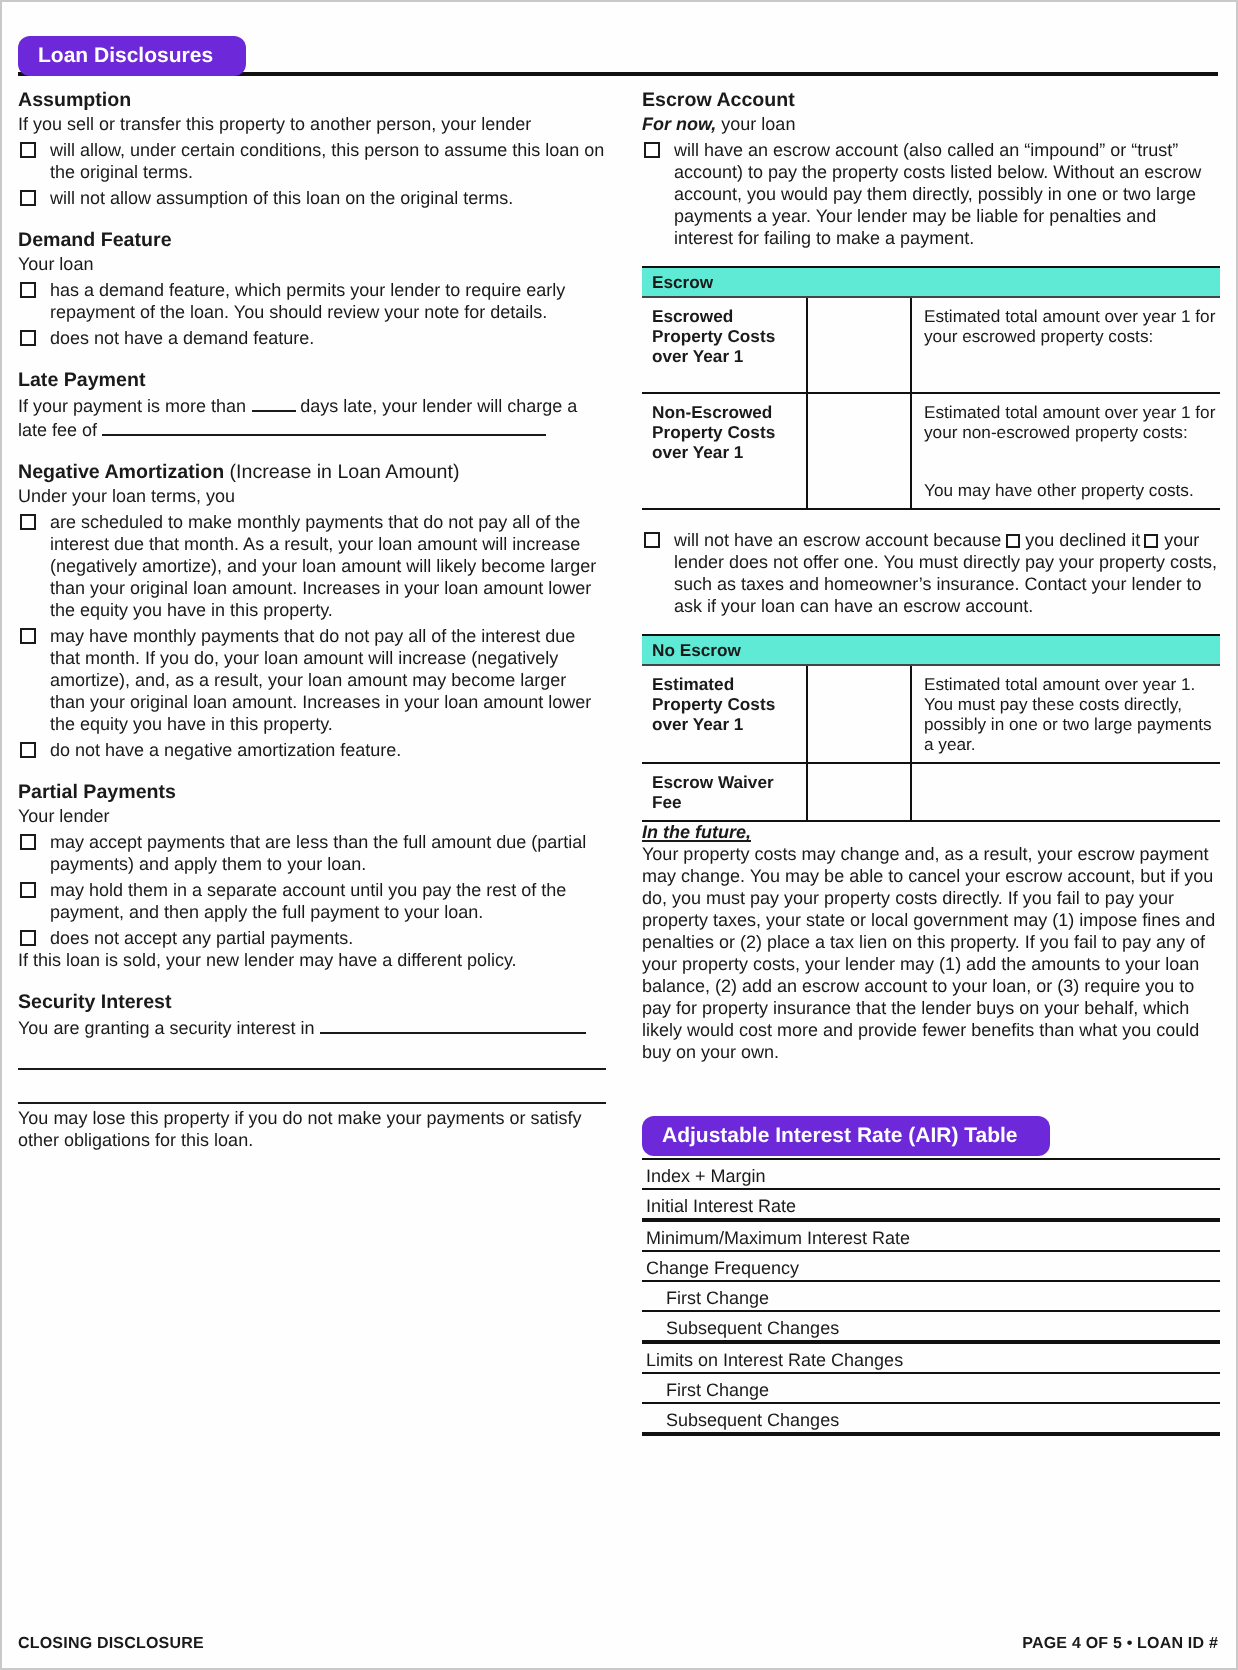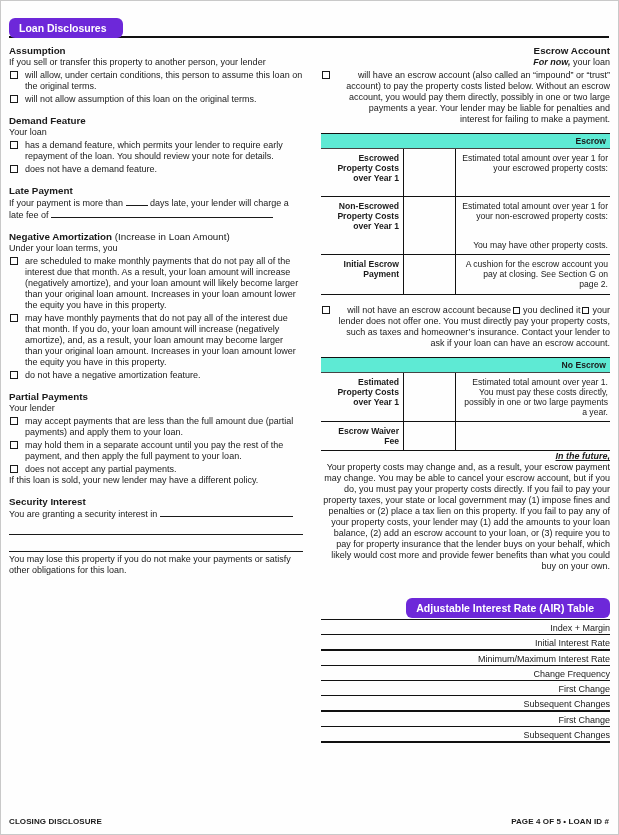--- a/index.html
+++ b/index.html
@@ -10,21 +10,21 @@
   
   .page-title { font-size:15px; font-weight:bold; letter-spacing:-0.2px; padding:2px 0 4px 0; border-bottom:3px solid #111; }
 
   
   .tab-row { border-bottom:2px solid #111; margin-top:13px; height:20px; }
   .black-tab { display:inline-block; background:#6d28d9; color:#fff; font-weight:bold; font-size:10.5px; padding:4px 16px 4px 10px; border-radius:6px; height:20px; line-height:12px; }
 
   
   .columns { display:flex; gap:18px; margin-top:7px; }
   .col-left  { width:294px; flex:none; }
-  .col-right { width:289px; flex:none;text-align:right; }
+  .col-right { width:289px; flex:none; }
 
   .section { margin-bottom:10px; }
   h3.sec-head { font-size:9.8px; font-weight:bold; line-height:12px; }
   .sec-head .normal { font-weight:normal; }
   p.body, .body { font-size:9px; line-height:11px; }
   .lead-ital { font-weight:bold; font-style:italic; }
 
   
   .cb-item { display:flex; font-size:9px; line-height:11px; margin-top:2px; }
   .cb { flex:none; width:8px; height:8px; border:1px solid #1a1a1a; margin:1px 7px 0 1px; background:#fff; }
@@ -173,27 +173,20 @@
               </div>
           </div>
           <div class="trow" style="min-height:58px;">
             <div class="c1">Non-Escrowed Property Costs over Year 1</div>
             <div class="c2"></div>
             <div class="c3">
                 <span>Estimated total amount over year 1 for your non-escrowed property costs:</span>
                 <span>You may have other property costs.</span>
               </div>
           </div>
-          <div class="trow" style="min-height:40px;">
-            <div class="c1">Initial Escrow Payment</div>
-            <div class="c2"></div>
-            <div class="c3">
-                <span>A cushion for the escrow account you pay at closing. See Section G on page 2.</span>
-              </div>
-          </div>
         </div>
 
         <div class="cb-item mt10">
           <span class="cb"></span>
           <div><span>will not have an escrow account because</span><span class="cb-inline"></span><span>you declined it</span><span class="cb-inline"></span><span>your lender does not offer one. You must directly pay your property costs, such as taxes and homeowner’s insurance. Contact your lender to ask if your loan can have an escrow account.</span></div>
         </div>
 
         <div class="mini-table">
           <div class="thead">No Escrow</div>
           <div class="trow" style="min-height:40px;">
@@ -220,20 +213,21 @@
         <div class="tab-row" style="margin-top:0; border-bottom:none; height:21px;">
           <span class="black-tab">Adjustable Interest Rate (AIR) Table</span>
         </div>
         <div class="air-rows">
           <div class="air-row">Index + Margin</div>
           <div class="air-row thickb">Initial Interest Rate</div>
           <div class="air-row">Minimum/Maximum Interest Rate</div>
           <div class="air-row bold">Change Frequency</div>
           <div class="air-row indent">First Change</div>
           <div class="air-row indent thickb">Subsequent Changes</div>
+          <div class="air-row bold">Limits on Interest Rate Changes</div>
           <div class="air-row indent">First Change</div>
           <div class="air-row thickb indent">Subsequent Changes</div>
         </div>
       </div>
 
     </div>
   </div>
 
   <div class="footer">
     <span>CLOSING DISCLOSURE</span>

